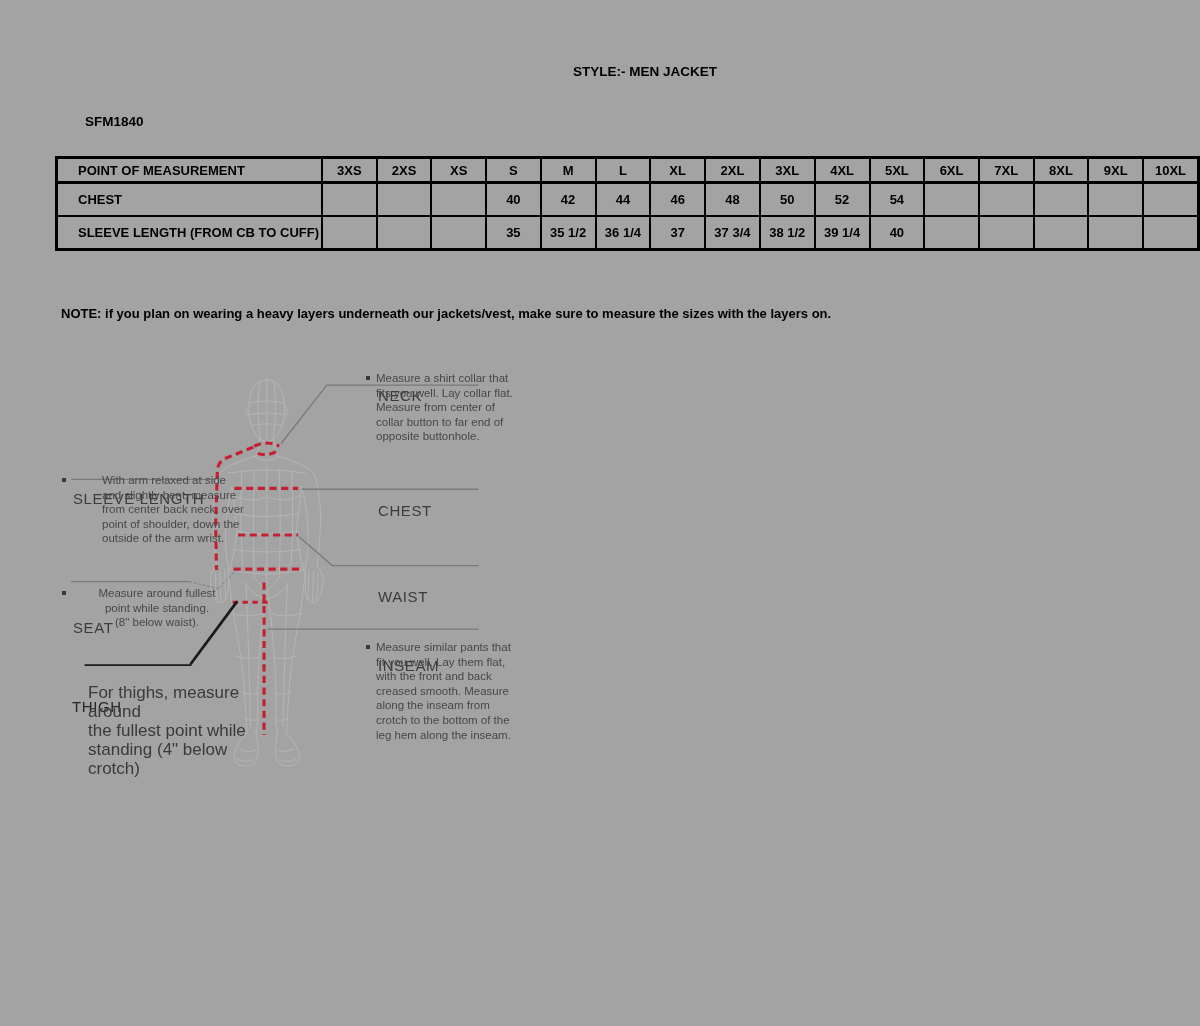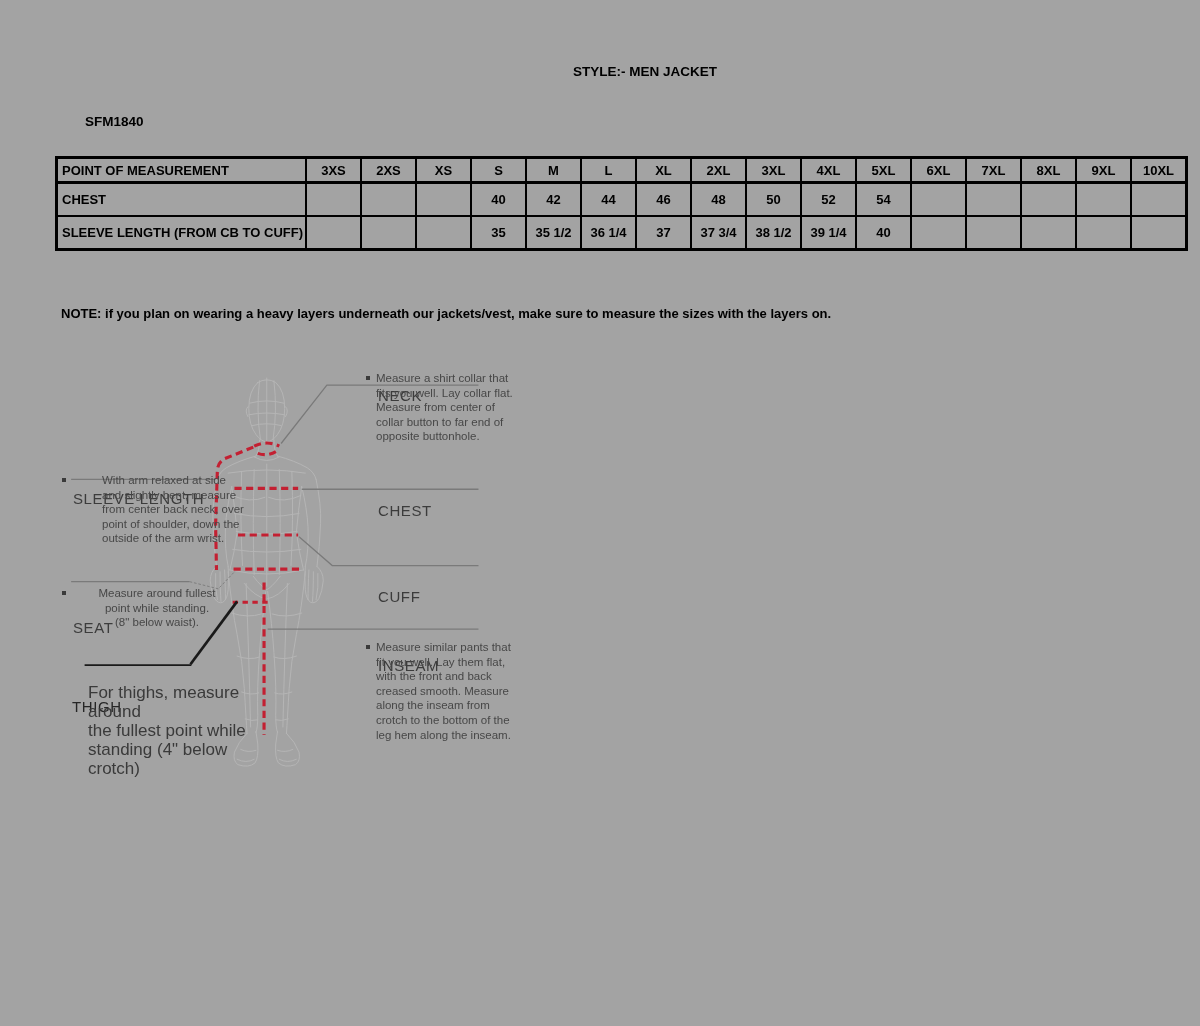--- a/index.html
+++ b/index.html
@@ -9,21 +9,21 @@
   .doc-title{position:absolute;left:573px;top:64px;font-size:13.5px;font-weight:bold;white-space:nowrap;}
   .style-code{position:absolute;left:57px;top:114px;font-size:13.5px;font-weight:bold;margin-left:28px;}
   .note-line{position:absolute;left:61px;top:306px;font-size:13px;font-weight:bold;white-space:nowrap;}
 
   table.size-table{position:absolute;left:55px;top:156px;border-collapse:collapse;table-layout:fixed;
                    font-size:13px;font-weight:bold;}
   table.size-table th,table.size-table td{border:2px solid #000;text-align:center;padding:0 2px;
                    overflow:hidden;white-space:nowrap;}
   table.size-table th{height:22px;border-bottom:3px solid #000;}
   table.size-table td{height:31px;}
-  table.size-table .pom{width:232px;text-align:left;padding-left:4px;}
+  table.size-table .pom{width:232px;text-align:left;padding-left:20px;}
   table.size-table .szc{width:49px;}
   table.size-table{border:3px solid #000;}
 
   .diagram-svg{position:absolute;left:55px;top:340px;}
 
   .mg-heading{position:absolute;font-size:15px;letter-spacing:0.6px;color:#3c3c3c;white-space:nowrap;margin-top:42px;}
   .mg-heading.dark{color:#262626;}
   .mg-desc{position:absolute;display:flex;gap:6px;font-size:11.5px;line-height:14.6px;color:#474747;}
   .mg-desc .btxt{white-space:pre-line;width:170px;}
   .bullet{width:4px;height:4px;background:#3a3a3a;margin-top:5px;flex:none;}
@@ -174,21 +174,21 @@
     <span class="bullet"></span>
     <span class="btxt">Measure a shirt collar that
 fits you well. Lay collar flat.
 Measure from center of
 collar button to far end of
 opposite buttonhole.</span>
   </div>
 
   <div class="mg-heading" style="left:378px;top:460px;">CHEST</div>
 
-  <div class="mg-heading" style="left:378px;top:546px;">CUFF</div>
+  <div class="mg-heading" style="left:378px;top:546px;">WAIST</div>
 
   <div class="mg-heading" style="left:378px;top:615px;">INSEAM</div>
   <div class="mg-desc" style="left:366px;top:640px;">
     <span class="bullet"></span>
     <span class="btxt">Measure similar pants that
 fit you well. Lay them flat,
 with the front and back
 creased smooth. Measure
 along the inseam from
 crotch to the bottom of the

